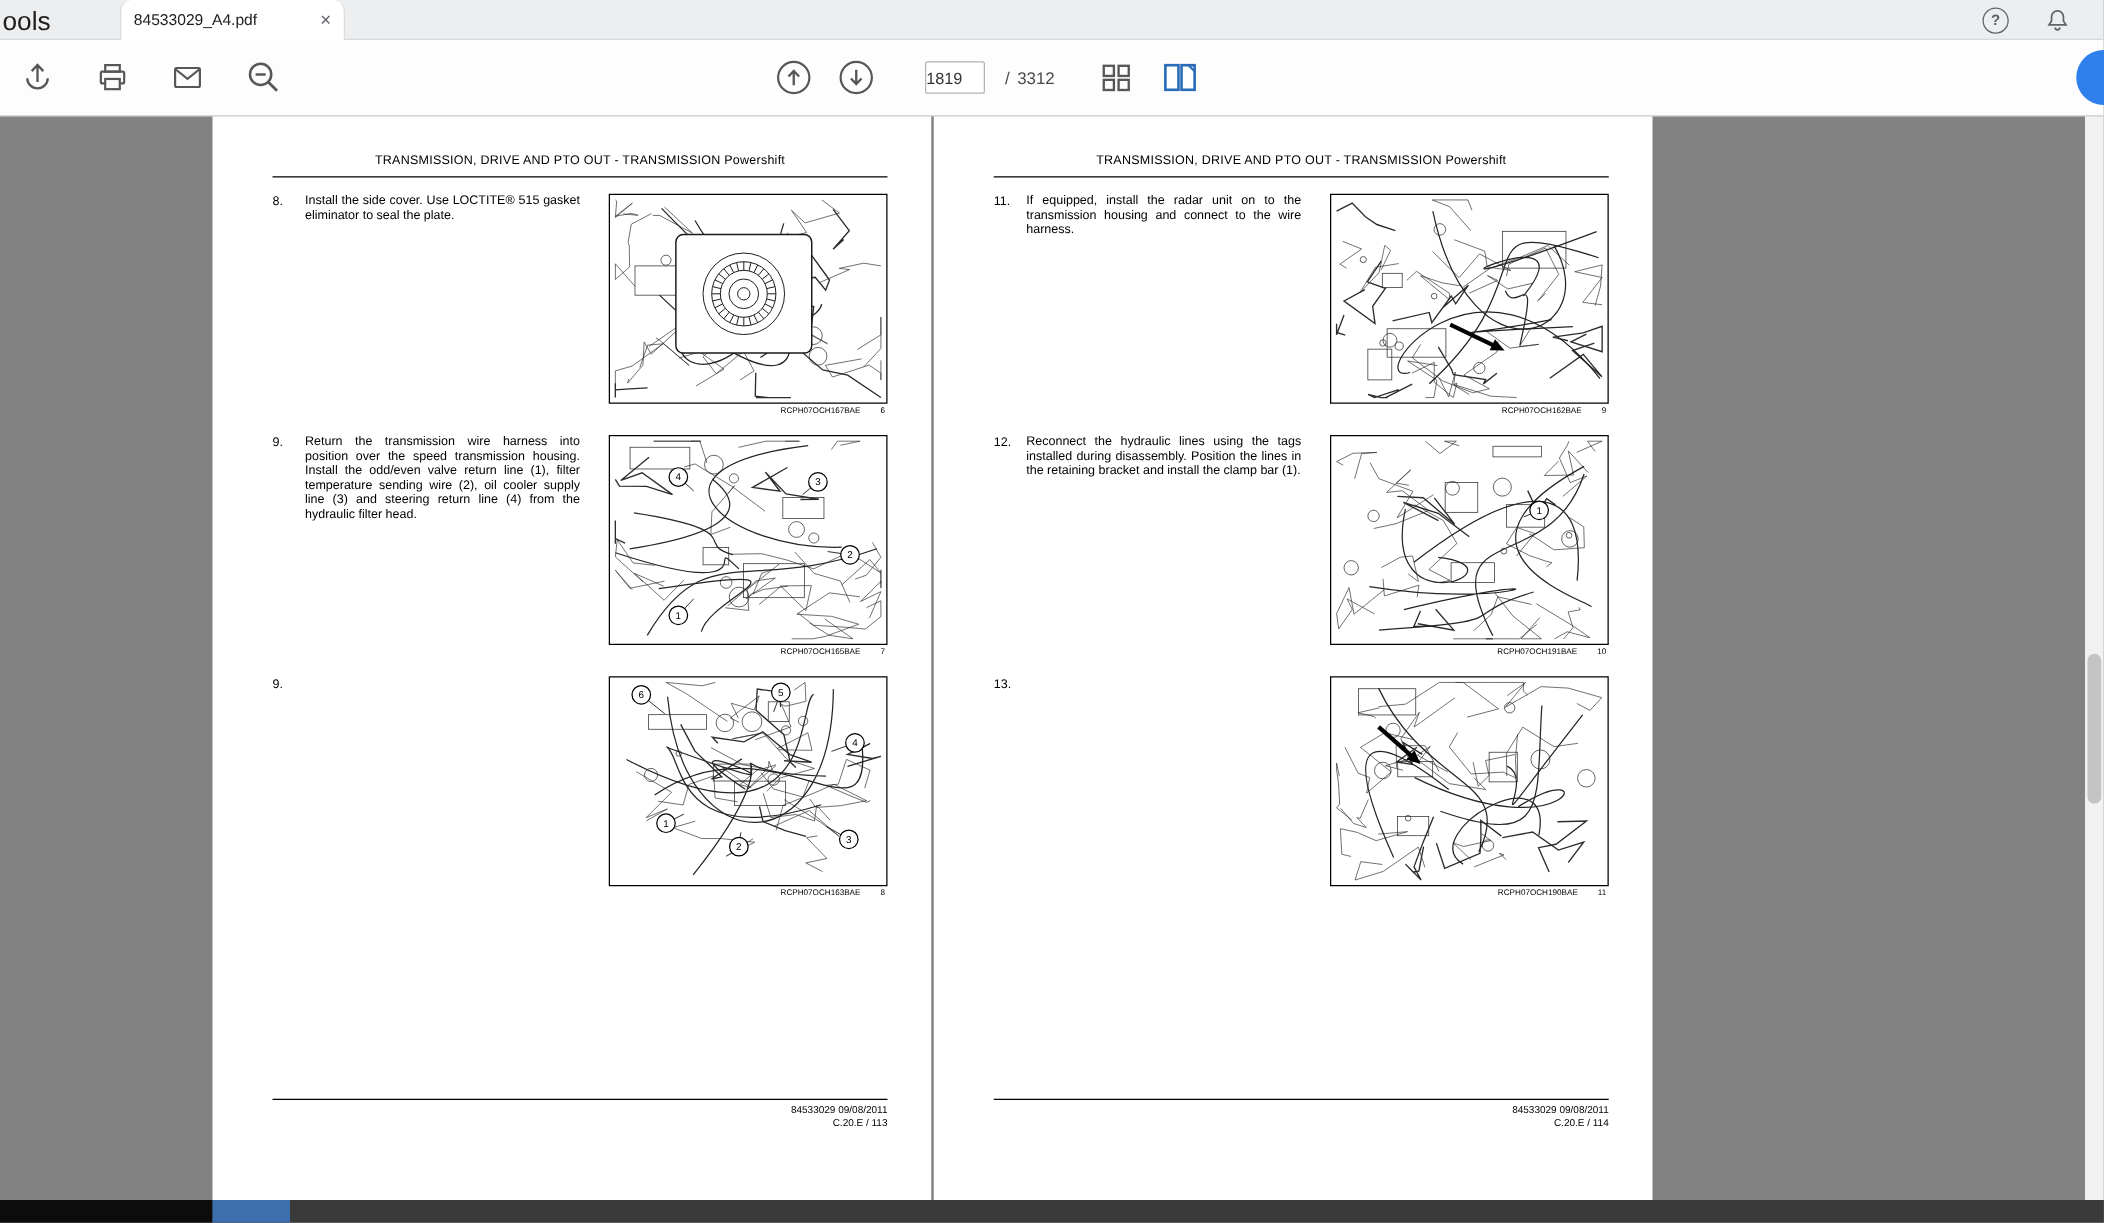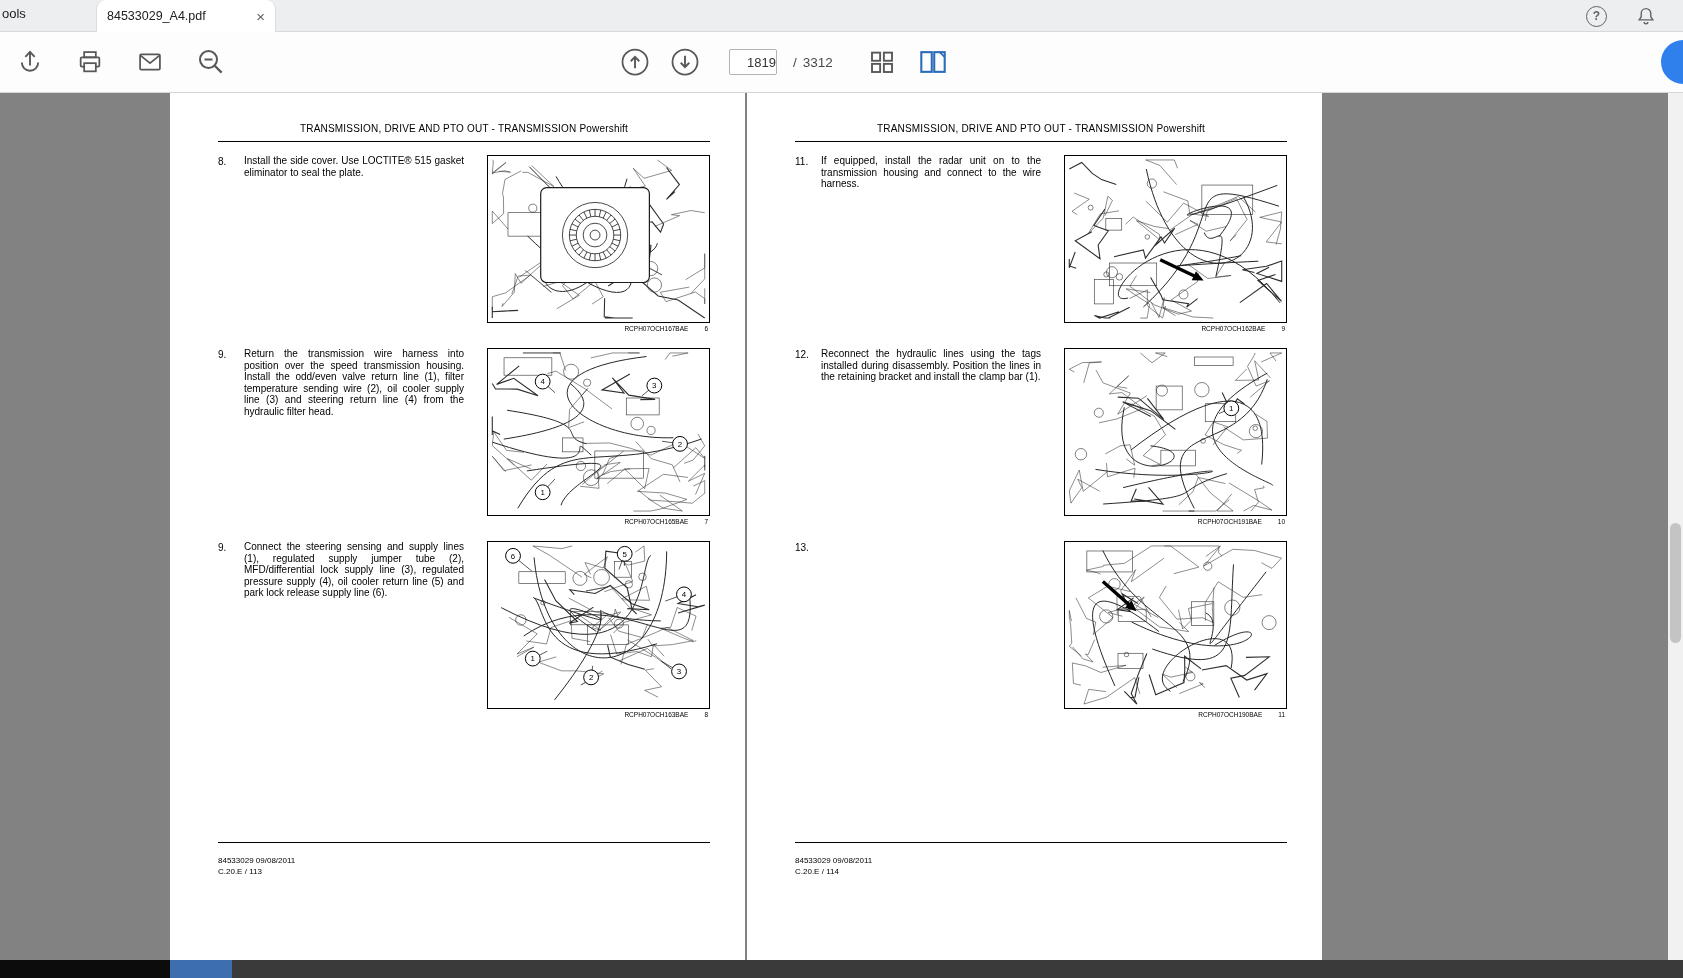--- a/index.html
+++ b/index.html
@@ -1,53 +1,53 @@
 <!DOCTYPE html>
 <html><head>
 <meta charset="utf-8">
 <style>
   *{margin:0;padding:0;box-sizing:border-box}
   html,body{width:1683px;height:978px;overflow:hidden;background:#828282;font-family:"Liberation Sans",sans-serif}
 
   
   .tabbar{position:absolute;top:0;left:0;width:100%;height:32px;background:#eceef0;border-bottom:1px solid #d7d9db;z-index:30}
-  .menu-partial{position:absolute;left:2px;top:6px;font-size:13px;color:#1d1d1d}
+  .menu-partial{position:absolute;left:2px;top:6px;font-size:21px;color:#1d1d1d}
   .tab{position:absolute;left:96px;top:0;width:180px;height:32px;background:#ffffff;border-radius:9px 9px 0 0;
        border-left:1px solid #dcdcdc;border-right:1px solid #dcdcdc;display:flex;align-items:center;padding:0 10px;gap:4px}
   .tab-title{flex:1;font-size:12.5px;color:#202124;white-space:nowrap;overflow:hidden}
   .tab-close{font-size:15px;color:#5f6368;line-height:1;cursor:pointer}
   .tab-right{position:absolute;right:26px;top:5px;display:flex;align-items:center;gap:28px}
   .help-circle{width:21px;height:21px;border:1.7px solid #5f6368;border-radius:50%;display:flex;align-items:center;justify-content:center;
                font-size:12px;font-weight:bold;color:#5f6368;cursor:pointer}
 
   
   .toolbar{position:absolute;top:32px;left:0;width:100%;height:61px;background:#fdfdfd;border-bottom:1px solid #d6d6d6;z-index:20}
   .tb-left{position:absolute;left:14px;top:0;height:100%;display:flex;align-items:center;gap:28px}
   .tb-center{position:absolute;left:618px;top:0;height:100%;display:flex;align-items:center;gap:16px}
   .tb-btn{background:none;border:none;cursor:pointer;display:flex;align-items:center;justify-content:center;padding:2px}
-  .page-input{width:48px;height:26px;border:1px solid #b3b3b3;border-radius:2px;text-align:right;font-size:13px;color:#333;
-              font-family:"Liberation Sans",sans-serif;margin-left:11px}
+  .page-input{width:48px;height:26px;border:1px solid #b3b3b3;border-radius:2px;text-align:left;font-size:13px;color:#333;
+              font-family:"Liberation Sans",sans-serif;margin-left:22px}
   .page-total{font-size:13.5px;color:#4a4a4a;display:flex;gap:6px}
   .avatar{position:absolute;right:-22px;top:8px;width:44px;height:44px;border-radius:50%;background:#2f80ed}
 
   
   .page{position:absolute;top:93px;width:575px;height:867px;background:#ffffff;padding:30px 35px 0 48px}
   .page-left{left:170px}
   .page-right{left:747px}
   .page-header{text-align:center;font-size:10px;font-weight:normal;color:#000;letter-spacing:.2px}
   .page-rule{border-top:1.4px solid #000;margin-top:7px;margin-bottom:13px}
   .item{display:flex;margin-bottom:16px}
   .item-num{width:26px;font-size:10px;color:#000;padding-top:1px}
   .item-text{width:220px;font-size:10px;line-height:11.6px;color:#000;text-align:justify}
   .item-fig{margin-left:auto;width:223px}
   .fig-frame{width:223px;height:168px;border:1px solid #000;background:#fff;overflow:hidden}
   .fig-frame svg{display:block}
   .fig-caption{display:flex;justify-content:flex-end;gap:16px;font-size:6.5px;color:#000;margin-top:2px;padding-right:2px}
-  .page-footer{position:absolute;left:48px;right:35px;top:749px;border-top:1.4px solid #000;padding-top:13px;
-               text-align:left;font-size:8px;line-height:10.5px;color:#000}
+  .page-footer{position:absolute;left:48px;right:35px;top:786px;border-top:1.4px solid #000;padding-top:3px;
+               text-align:right;font-size:8px;line-height:10.5px;color:#000}
   .footer-l2{font-weight:normal}
 
   
   .vscroll{position:absolute;top:93px;right:0;width:15px;bottom:18px;background:#f1f1f1;z-index:10}
   .vthumb{position:absolute;left:2px;right:2px;top:430px;height:120px;background:#c4c4c4;border-radius:6px}
   .hscroll{position:absolute;left:0;right:0;bottom:0;height:18px;background:#3a3a3a;z-index:10}
   .hscroll-dark{position:absolute;left:0;top:0;bottom:0;width:170px;background:#0c0c0c}
   .hthumb{position:absolute;left:170px;top:0;bottom:0;width:62px;background:#3d6fae}
 </style>
 </head>
@@ -293,21 +293,20 @@
       </div>
       <div class="fig-caption">
         <span>RCPH07OCH165BAE</span>
         <span>7</span>
       </div>
     </div>
   </div>
 
   <div class="item">
     <div class="item-num">9.</div>
-    <div class="item-text">Connect the steering sensing and supply lines (1), regulated supply jumper tube (2), MFD/differential lock supply line (3), regulated pressure supply (4), oil cooler return line (5) and park lock release supply line (6).</div>
     <div class="item-fig">
       <div class="fig-frame">
         <svg class="sketch" width="221" height="166" viewBox="0 0 223 168">
             <polyline points="97.5,73.9 90.4,72.9 113.9,89.2 104.7,86.7 121.3,73.0" fill="none" stroke="#2d2d2d" stroke-width="0.55"></polyline>
             <polyline points="134.9,57.7 159.9,44.8 163.2,59.0 136.3,58.5" fill="none" stroke="#2d2d2d" stroke-width="0.55"></polyline>
             <polyline points="121.8,76.8 131.9,90.2 155.8,96.7 161.2,82.8" fill="none" stroke="#2d2d2d" stroke-width="0.55"></polyline>
             <polyline points="87.0,53.3 82.5,48.4 108.2,52.1 123.4,43.9 145.3,62.4 162.9,68.6 140.6,67.4" fill="none" stroke="#2d2d2d" stroke-width="1.1"></polyline>
             <polyline points="29.0,116.1 46.1,106.4 29.0,113.4 49.5,92.9 21.0,76.3" fill="none" stroke="#2d2d2d" stroke-width="0.55"></polyline>
             <polyline points="132.6,120.3 160.9,107.7 184.9,128.4 170.3,117.2 140.8,99.0" fill="none" stroke="#2d2d2d" stroke-width="0.55"></polyline>
             <polyline points="178.0,115.7 167.0,103.6 165.2,116.2 150.2,110.9 129.9,113.4 123.7,93.7" fill="none" stroke="#2d2d2d" stroke-width="0.55"></polyline>

